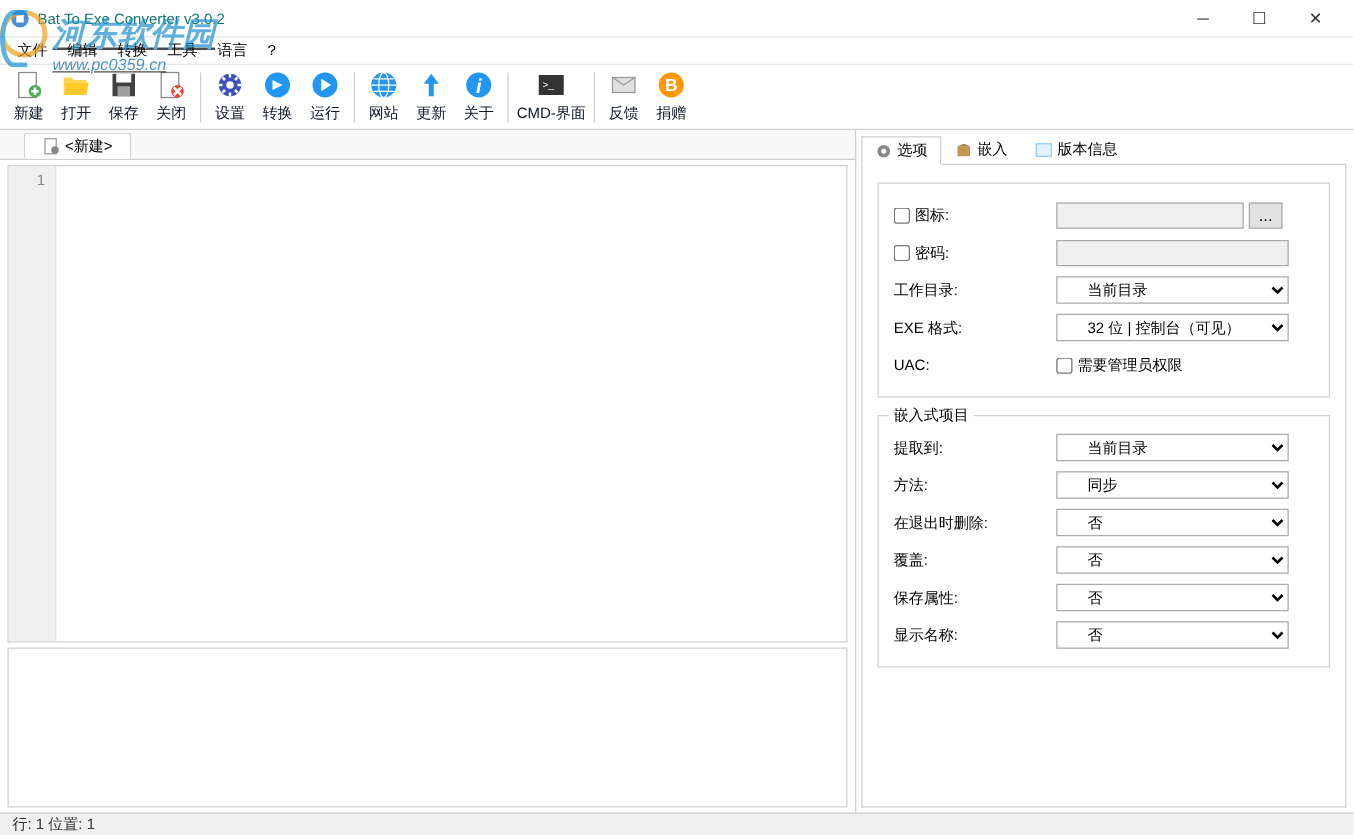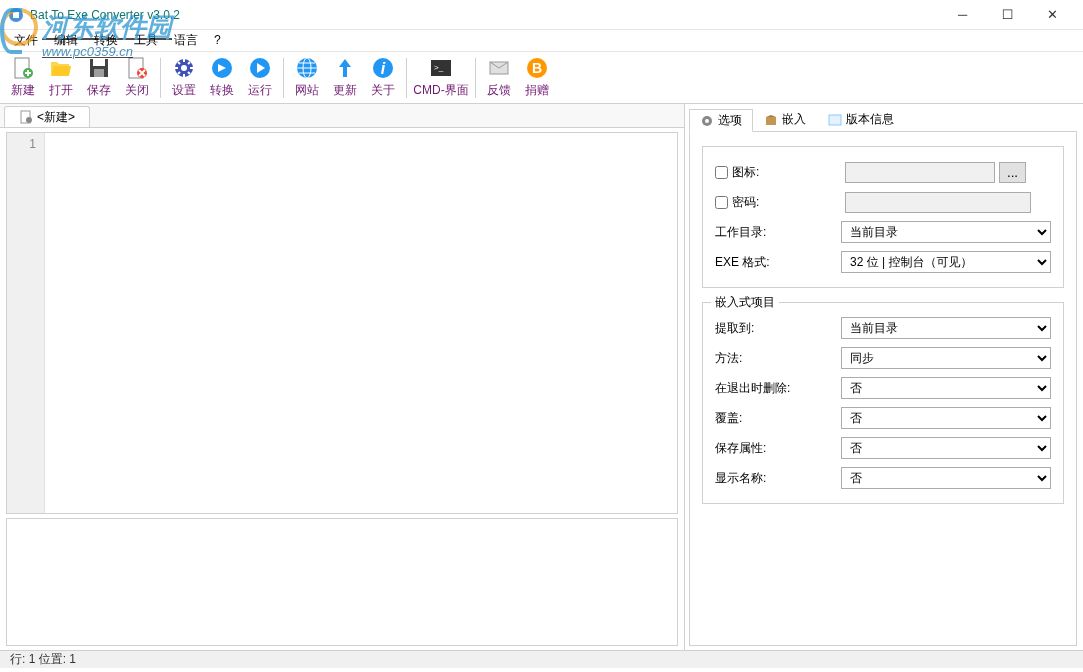--- a/index.html
+++ b/index.html
@@ -22,29 +22,29 @@
     
     
     .menubar { height: 22px; display: flex; align-items: center; padding: 0 6px; border-bottom: 1px solid #e5e5e5; }
     .menu-item { padding: 2px 8px; cursor: pointer; font-size: 12px; font-family: Liberation Mono, monospace; }
     
     
     .toolbar { height: 52px; display: flex; align-items: center; padding: 0 4px; background: #fff; border-bottom: 1px solid #d0d0d0; }
     .toolbar-btn { width: 36px; height: 48px; display: flex; flex-direction: column; align-items: center; justify-content: center; cursor: pointer; margin: 0 1px; }
     .toolbar-btn.wide { width: 58px; }
     .toolbar-icon { width: 24px; height: 24px; display: flex; align-items: center; justify-content: center; }
-    .toolbar-label { font-size: 12px; margin-top: 2px; color: #701a75; }
+    .toolbar-label { font-size: 12px; margin-top: 2px; color: #0f172a; }
     .toolbar-sep { width: 1px; height: 40px; background: #d0d0d0; margin: 0 4px; }
     
     
     .main-content { display: flex; height: calc(100% - 30px - 22px - 52px - 22px); }
     
     
     .editor-area { flex: 1; display: flex; flex-direction: column; border-right: 1px solid #d0d0d0; }
-    .editor-tabs { height: 24px; display: flex; align-items: flex-end; padding: 2px 4px 0; border-bottom: 1px solid #d0d0d0; background: #f8f8f8; }
+    .editor-tabs { height: 24px; display: flex; align-items: flex-end; padding: 2px 19px 0; border-bottom: 1px solid #d0d0d0; background: #f8f8f8; }
     .editor-tab { height: 21px; padding: 2px 14px; background: #fff; border: 1px solid #d0d0d0; border-bottom: none; display: flex; align-items: center; gap: 4px; cursor: pointer; font-size: 12px; border-radius: 3px 3px 0 0; }
     .editor-tab-icon { width: 14px; height: 14px; }
     .editor-body { flex: 1; display: flex; background: #fff; border: 1px solid #d0d0d0; margin: 4px 6px 4px 6px; }
     .editor-gutter { width: 38px; background: #f0f0f0; text-align: right; padding: 4px 8px 4px 4px; color: #888; font-size: 12px; font-family: Consolas, monospace; border-right: 1px solid #e0e0e0; }
     .editor-text { flex: 1; padding: 4px; font-family: Consolas, monospace; font-size: 12px; }
     .editor-bottom { height: 128px; border: 1px solid #d0d0d0; margin: 0 6px 4px 6px; background: #fff; }
     
     
     .right-panel { width: 398px; display: flex; flex-direction: column; padding: 4px 6px 4px 4px; }
     .panel-tabs { height: 24px; display: flex; align-items: center; border-bottom: 1px solid #d0d0d0; gap: 0; }
@@ -54,21 +54,21 @@
     .panel-body { flex: 1; border: 1px solid #d0d0d0; border-top: none; padding: 14px 12px; overflow-y: auto; }
     
     
     .form-group { border: 1px solid #d0d0d0; padding: 10px 12px; margin-bottom: 14px; position: relative; }
     .form-group-title { position: absolute; top: -9px; left: 8px; background: #fff; padding: 0 4px; font-size: 12px; }
     .form-row { display: flex; align-items: center; height: 30px; }
     .form-label { width: 130px; font-size: 12px; }
     .form-control-area { flex: 1; display: flex; gap: 4px; align-items: center; }
     .form-input { width: 150px; height: 21px; border: 1px solid #ababab; background: #fff; padding: 0 4px; font-size: 12px; }
     .form-input:disabled { background: #f0f0f0; }
-    .form-select { width: 210px; height: 22px; border: 1px solid #ababab; background: #fff; padding: 0 4px; font-size: 12px; }
+    .form-select { width: 186px; height: 22px; border: 1px solid #ababab; background: #fff; padding: 0 20px; font-size: 12px; }
     .form-browse-btn { width: 27px; height: 21px; border: 1px solid #ababab; background: #e1e1e1; cursor: pointer; display: flex; align-items: center; justify-content: center; }
     .form-checkbox-wrap { display: flex; align-items: center; gap: 4px; }
     .form-checkbox { width: 13px; height: 13px; }
     
     
     .statusbar { height: 18px; background: #f0f0f0; border-top: 1px solid #d0d0d0; display: flex; align-items: center; padding: 0 10px; font-size: 12px; color: #333; }
   </style>
 </head>
 <body>
 
@@ -306,20 +306,29 @@
           <div class="form-control-area">
             <select class="form-select"><option>当前目录</option></select>
           </div>
         </div>
         <div class="form-row">
           <div class="form-label">EXE 格式:</div>
           <div class="form-control-area">
             <select class="form-select"><option>32 位 | 控制台（可见）</option></select>
           </div>
         </div>
+        <div class="form-row">
+          <div class="form-label">UAC:</div>
+          <div class="form-control-area">
+            <label class="form-checkbox-wrap">
+              <input type="checkbox" class="form-checkbox" style="">
+              <span>需要管理员权限</span>
+            </label>
+          </div>
+        </div>
       </div>
 
       <div class="form-group">
         <div class="form-group-title">嵌入式项目</div>
         <div class="form-row">
           <div class="form-label">提取到:</div>
           <div class="form-control-area">
             <select class="form-select"><option>当前目录</option></select>
           </div>
         </div>

